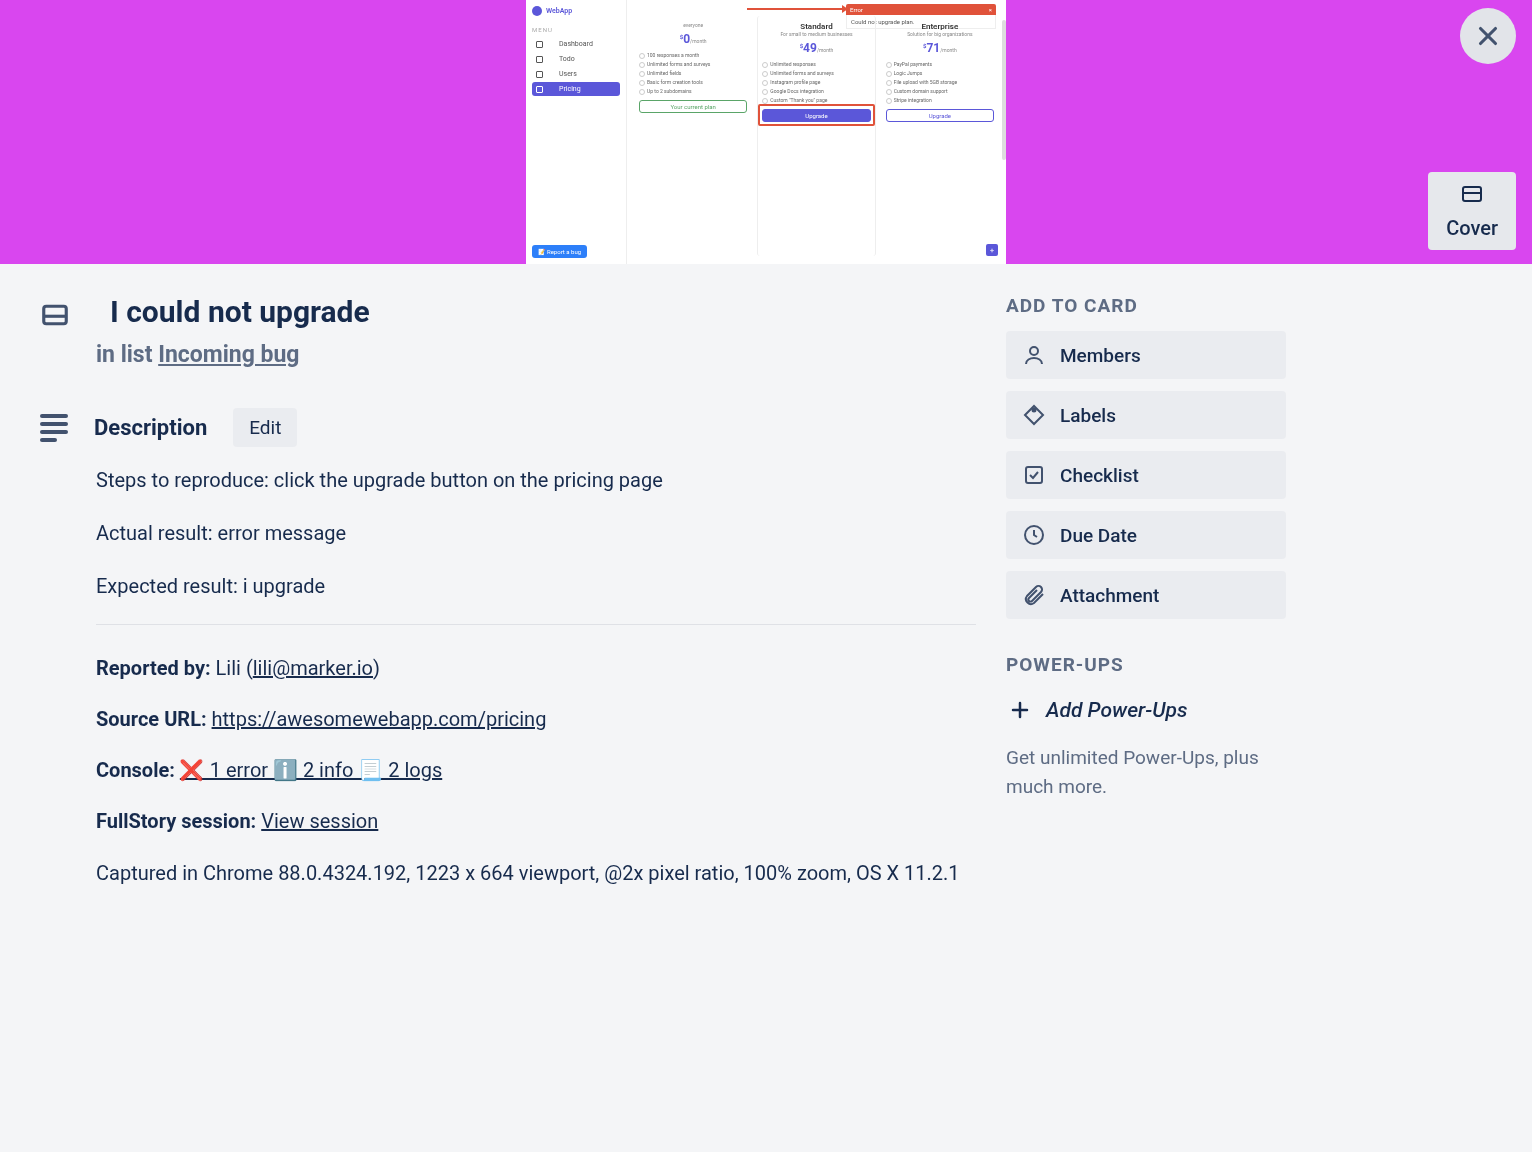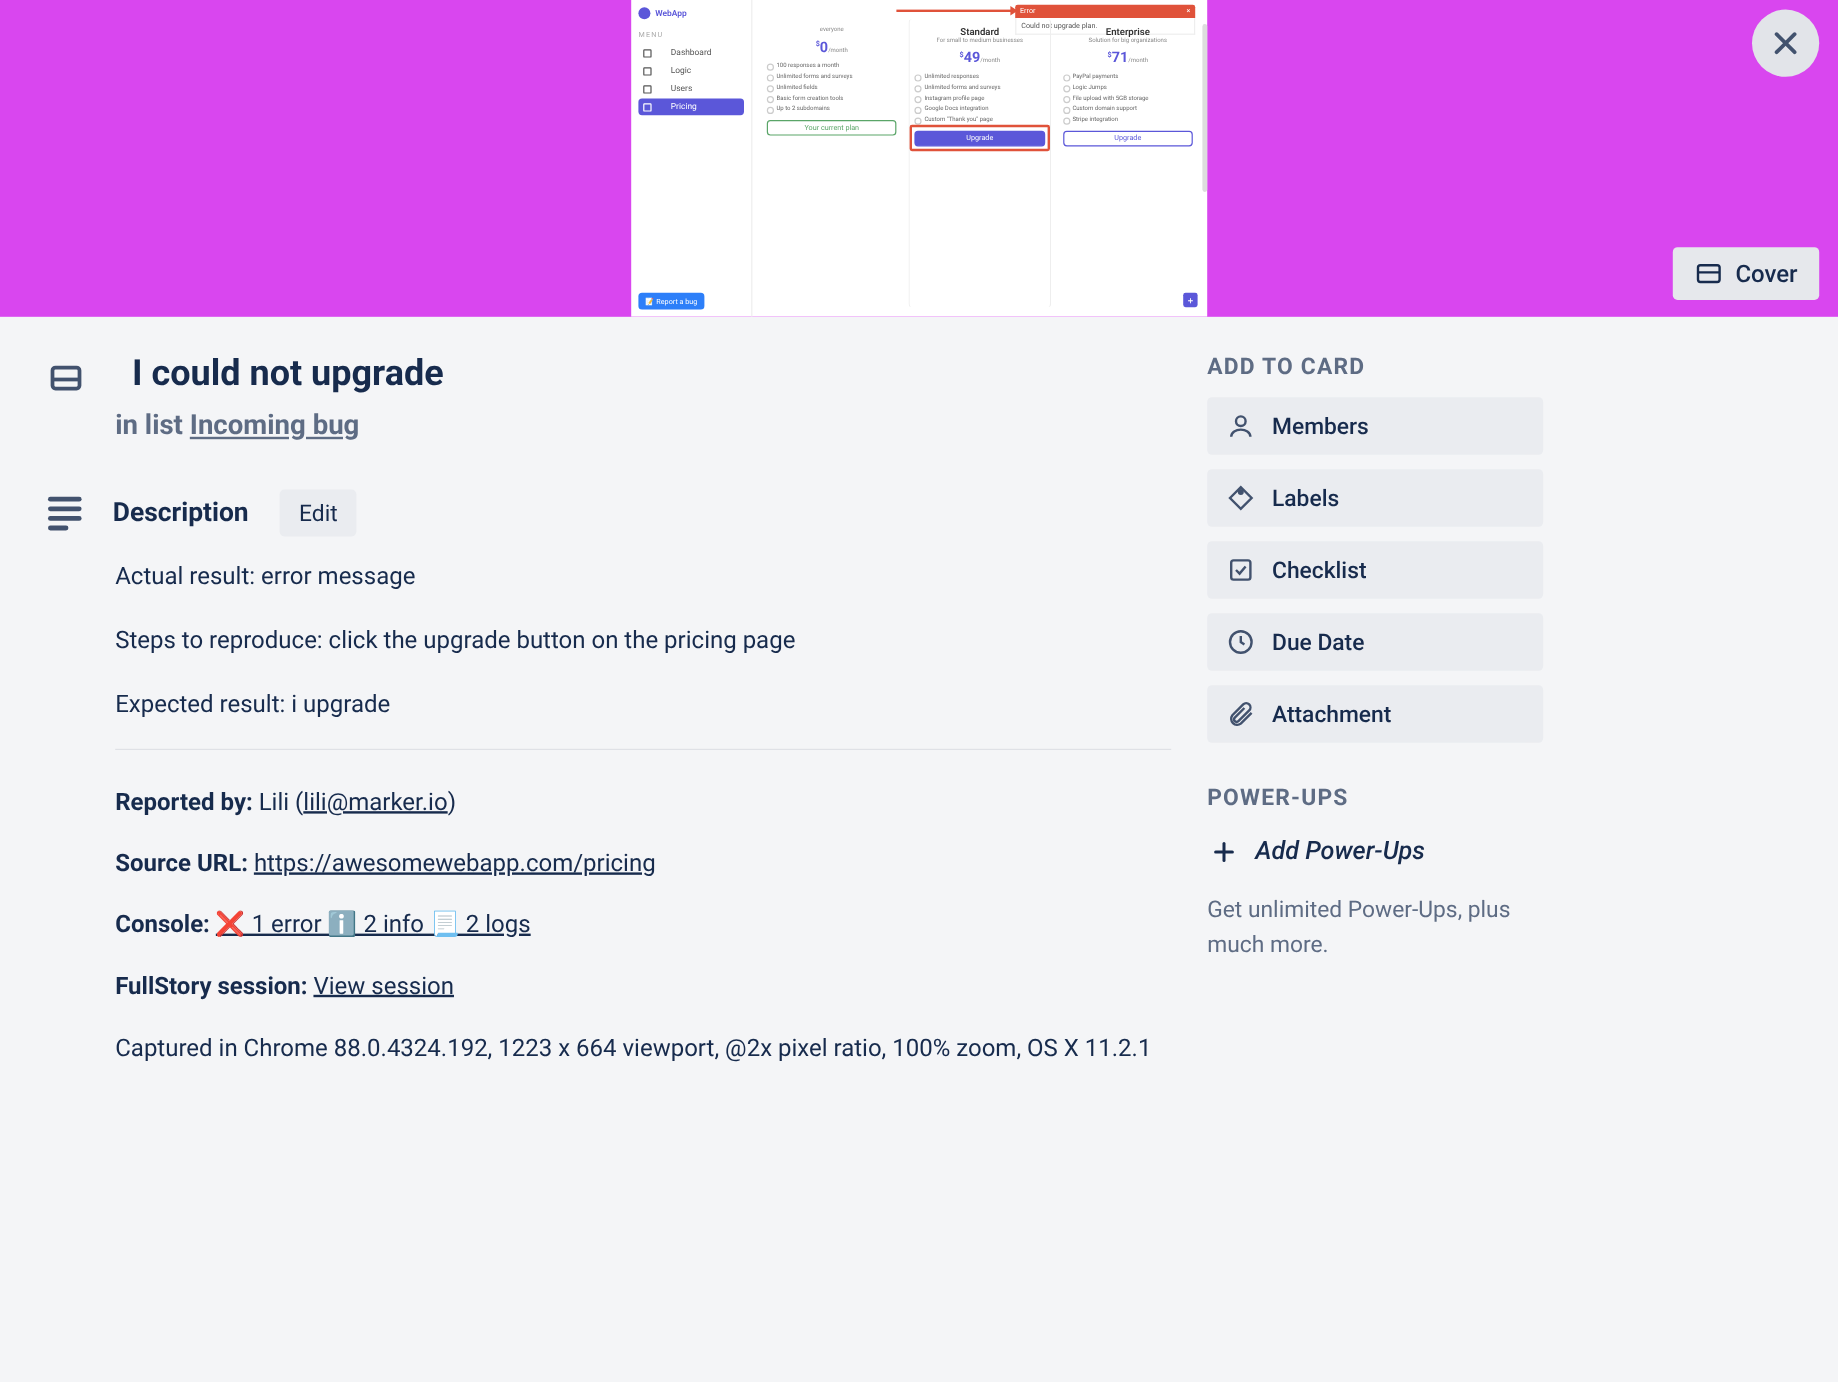--- a/index.html
+++ b/index.html
@@ -83,20 +83,21 @@
     background: #e6e8ec;
     color: #172b4d;
     padding: 10px 18px;
     border-radius: 4px;
     display: flex;
     align-items: center;
     gap: 10px;
     font-size: 20px;
     cursor: pointer;
     font-weight: 500;
+    flex-direction: column;
   }
   .main {
     display: flex;
     padding: 30px 20px 40px 40px;
     gap: 30px;
   }
   .left-col { flex:1; max-width: 936px; }
   .right-col { width: 280px; }
   .title-row {
     display: flex;
@@ -211,21 +212,21 @@
           <span class="ci-logo-dot"></span>
           <span>WebApp</span>
         </div>
       <div class="ci-menu-label">MENU</div>
       <div class="ci-item">
           <span class="ci-icon"></span>
           <span>Dashboard</span>
         </div>
       <div class="ci-item">
           <span class="ci-icon"></span>
-          <span>Logic</span>
+          <span>Todo</span>
         </div>
       <div class="ci-item">
           <span class="ci-icon"></span>
           <span>Users</span>
         </div>
       <div class="ci-item active">
           <span class="ci-icon"></span>
           <span>Pricing</span>
         </div>
       <div class="ci-bug-btn">📝 <span>Report a bug</span></div>
@@ -322,22 +323,22 @@
             <span></span>
             <span></span>
             <span></span>
           </span>
       </span>
       <h2>Description</h2>
       <span class="edit-btn">Edit</span>
     </div>
 
     <div class="desc-body">
+      <p>Steps to reproduce: click the upgrade button on the pricing page</p>
       <p>Actual result: error message</p>
-      <p>Steps to reproduce: click the upgrade button on the pricing page</p>
       <p>Expected result: i upgrade</p>
       <hr>
       <p class="meta-line">
         <strong>Reported by:</strong><span> Lili (</span><a>lili@marker.io</a><span>)</span>
       </p>
       <p class="meta-line">
         <strong>Source URL:</strong> <a>https://awesomewebapp.com/pricing</a>
       </p>
       <p class="meta-line">
         <strong>Console:</strong> <a>❌ 1 error ℹ️ 2 info 📃 2 logs</a>

